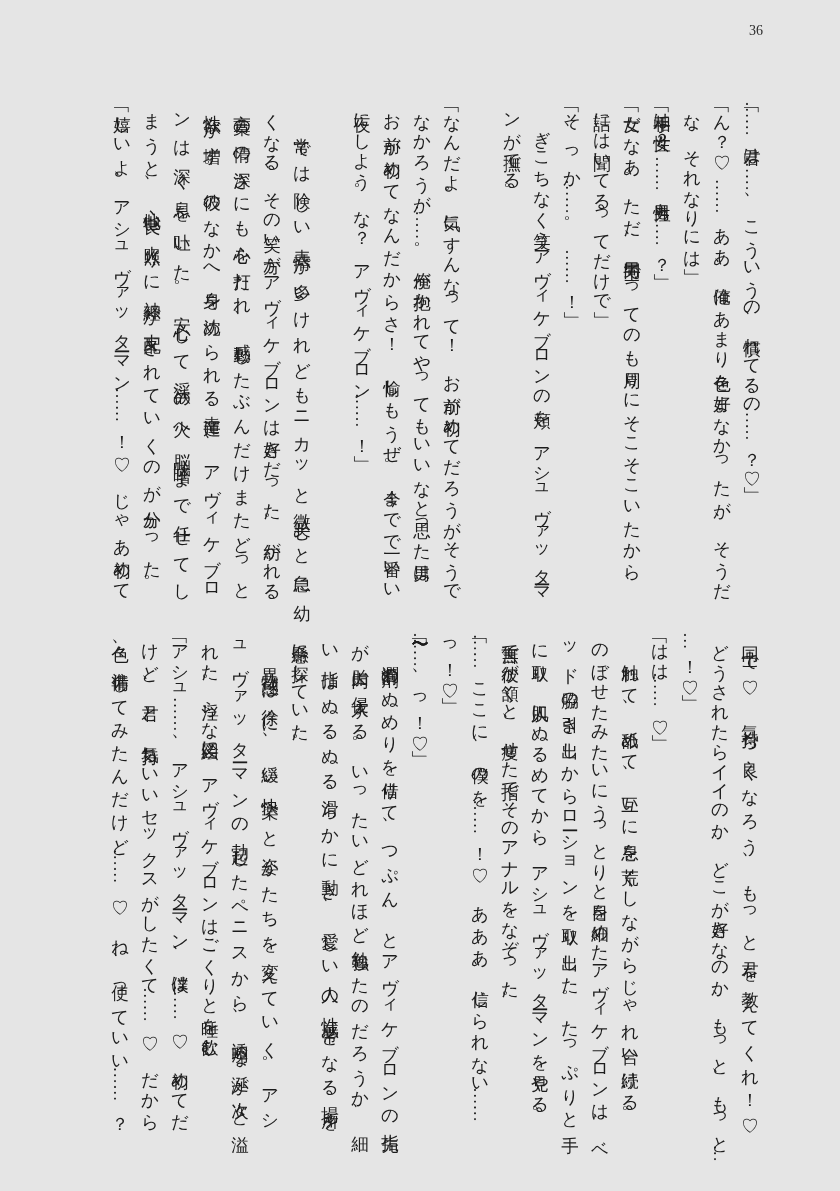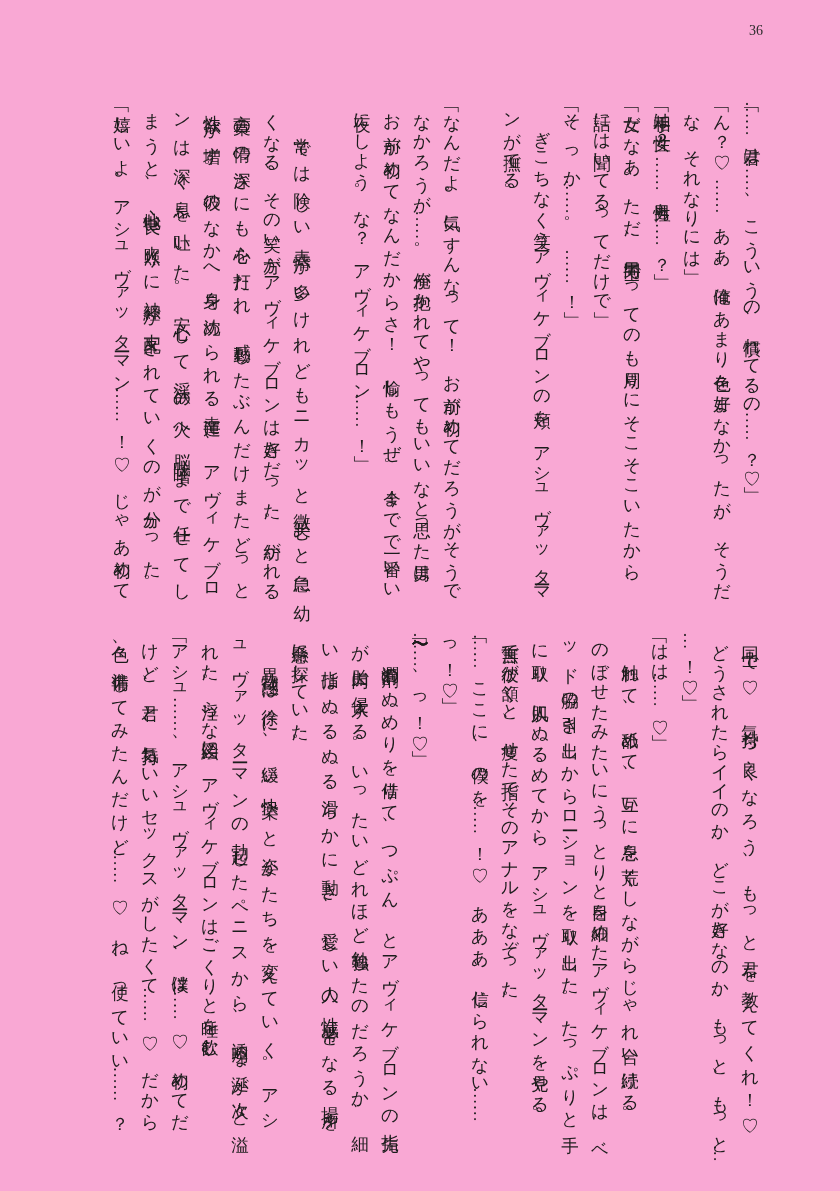--- a/index.html
+++ b/index.html
@@ -4,21 +4,21 @@
   <style>
     html, body {
       margin: 0;
       padding: 0;
       background: #ffffff;
     }
     #page {
       position: relative;
       width: 840px;
       height: 1191px;
-      background: #f9a8d4;
+      background: #e5e5e5;
       overflow: hidden;
       color: #1c1c1c;
       font-family: "Liberation Serif", serif;
     }
     .page-number {
       position: absolute;
       left: 749px;
       top: 23px;
       font-size: 14px;
       line-height: 16px;

